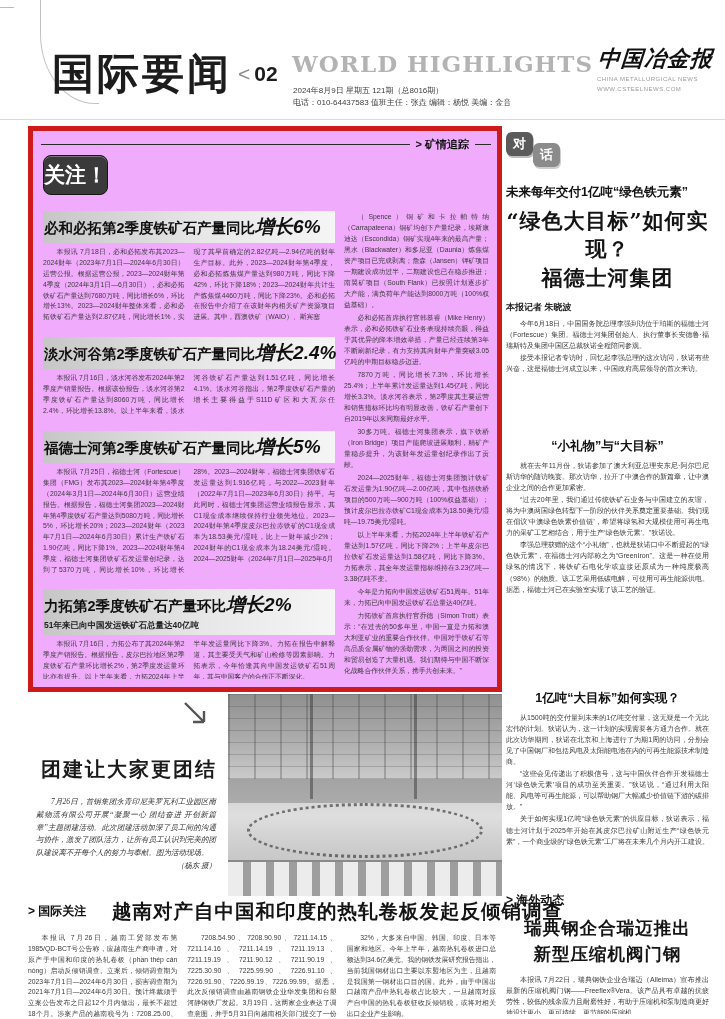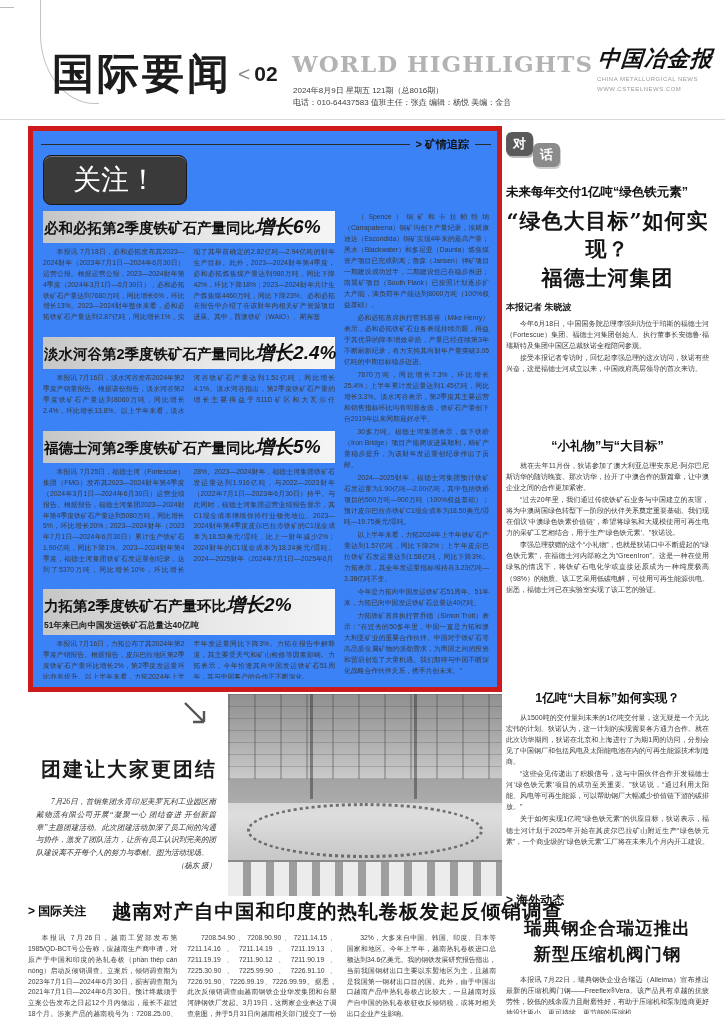--- a/index.html
+++ b/index.html
@@ -16,27 +16,27 @@
   .masthead-en{position:absolute;left:292px;top:50px;font-family:"DejaVu Serif","Liberation Serif",serif;
     font-size:23px;font-weight:700;color:#b3b3b3;letter-spacing:1px;}
   .dateline{position:absolute;left:293px;top:85px;font-size:8px;color:#3d3d3d;}
   .contactline{position:absolute;left:293px;top:97px;font-size:8px;color:#3d3d3d;}
   .logo-cn{position:absolute;left:598px;top:44px;font-family:"DejaVu Serif","Liberation Serif",serif;
     font-size:22px;font-weight:800;font-style:italic;color:#111;letter-spacing:1px;transform:skewX(-4deg);}
   .logo-sub1{position:absolute;left:597px;top:76px;font-size:6px;color:#9a9a9a;letter-spacing:.5px;}
   .logo-sub2{position:absolute;left:597px;top:86px;font-size:6px;color:#9a9a9a;letter-spacing:.5px;}
   .header-rule{position:absolute;left:0;top:119px;width:725px;height:1px;background:#d9d9d9;}
   
-  .feature{position:absolute;left:28px;top:126px;width:464px;height:556px;border:5px solid #cd1b1b;background:#3b82f6;}
+  .feature{position:absolute;left:28px;top:126px;width:464px;height:556px;border:5px solid #cd1b1b;background:#f0abfc;}
   .tag-row{position:absolute;top:6px;left:8px;right:6px;display:flex;align-items:center;}
   .tag-row .ln{flex:1;height:1px;background:#2a2a2a;}
   .tag-row .ln2{width:16px;height:1px;background:#2a2a2a;}
   .tag-row .tag{font-size:11px;font-weight:800;color:#111;margin:0 6px;white-space:nowrap;}
   .badge-row{position:absolute;top:24px;left:10px;right:8px;display:flex;align-items:center;gap:14px;}
-  .badge{background:#3a3a3a;color:#fff;font-size:28px;font-weight:400;padding:5px 29px;border-radius:8px;
+  .badge{background:#3a3a3a;color:#fff;font-size:21px;font-weight:700;padding:5px 0;border-radius:8px;
     border:1px solid #171717;box-shadow:0 1px 0 #777 inset;}
   .feat-headline{font-size:26px;font-weight:800;color:#0d0d0d;letter-spacing:1px;white-space:nowrap;}
   .feat-cols{position:absolute;top:80px;left:10px;right:8px;bottom:8px;display:flex;gap:9px;overflow:hidden;}
   .feat-left{width:292px;flex:none;}
   .art{margin-bottom:6px;}
   .art .bar{background:linear-gradient(90deg,#c6c6c6 0%,#e7e7e7 55%,#f5f5f5 100%);padding:3px 1px;}
   .art .t{font-size:14.5px;font-weight:800;color:#101010;white-space:nowrap;}
   .art .em{font-size:19px;font-weight:800;font-style:italic;}
   .art .sub{font-size:8.5px;font-weight:700;color:#222;margin-top:2px;}
   .art .body{column-count:2;column-gap:9px;font-size:6.8px;line-height:1.6;text-align:justify;

